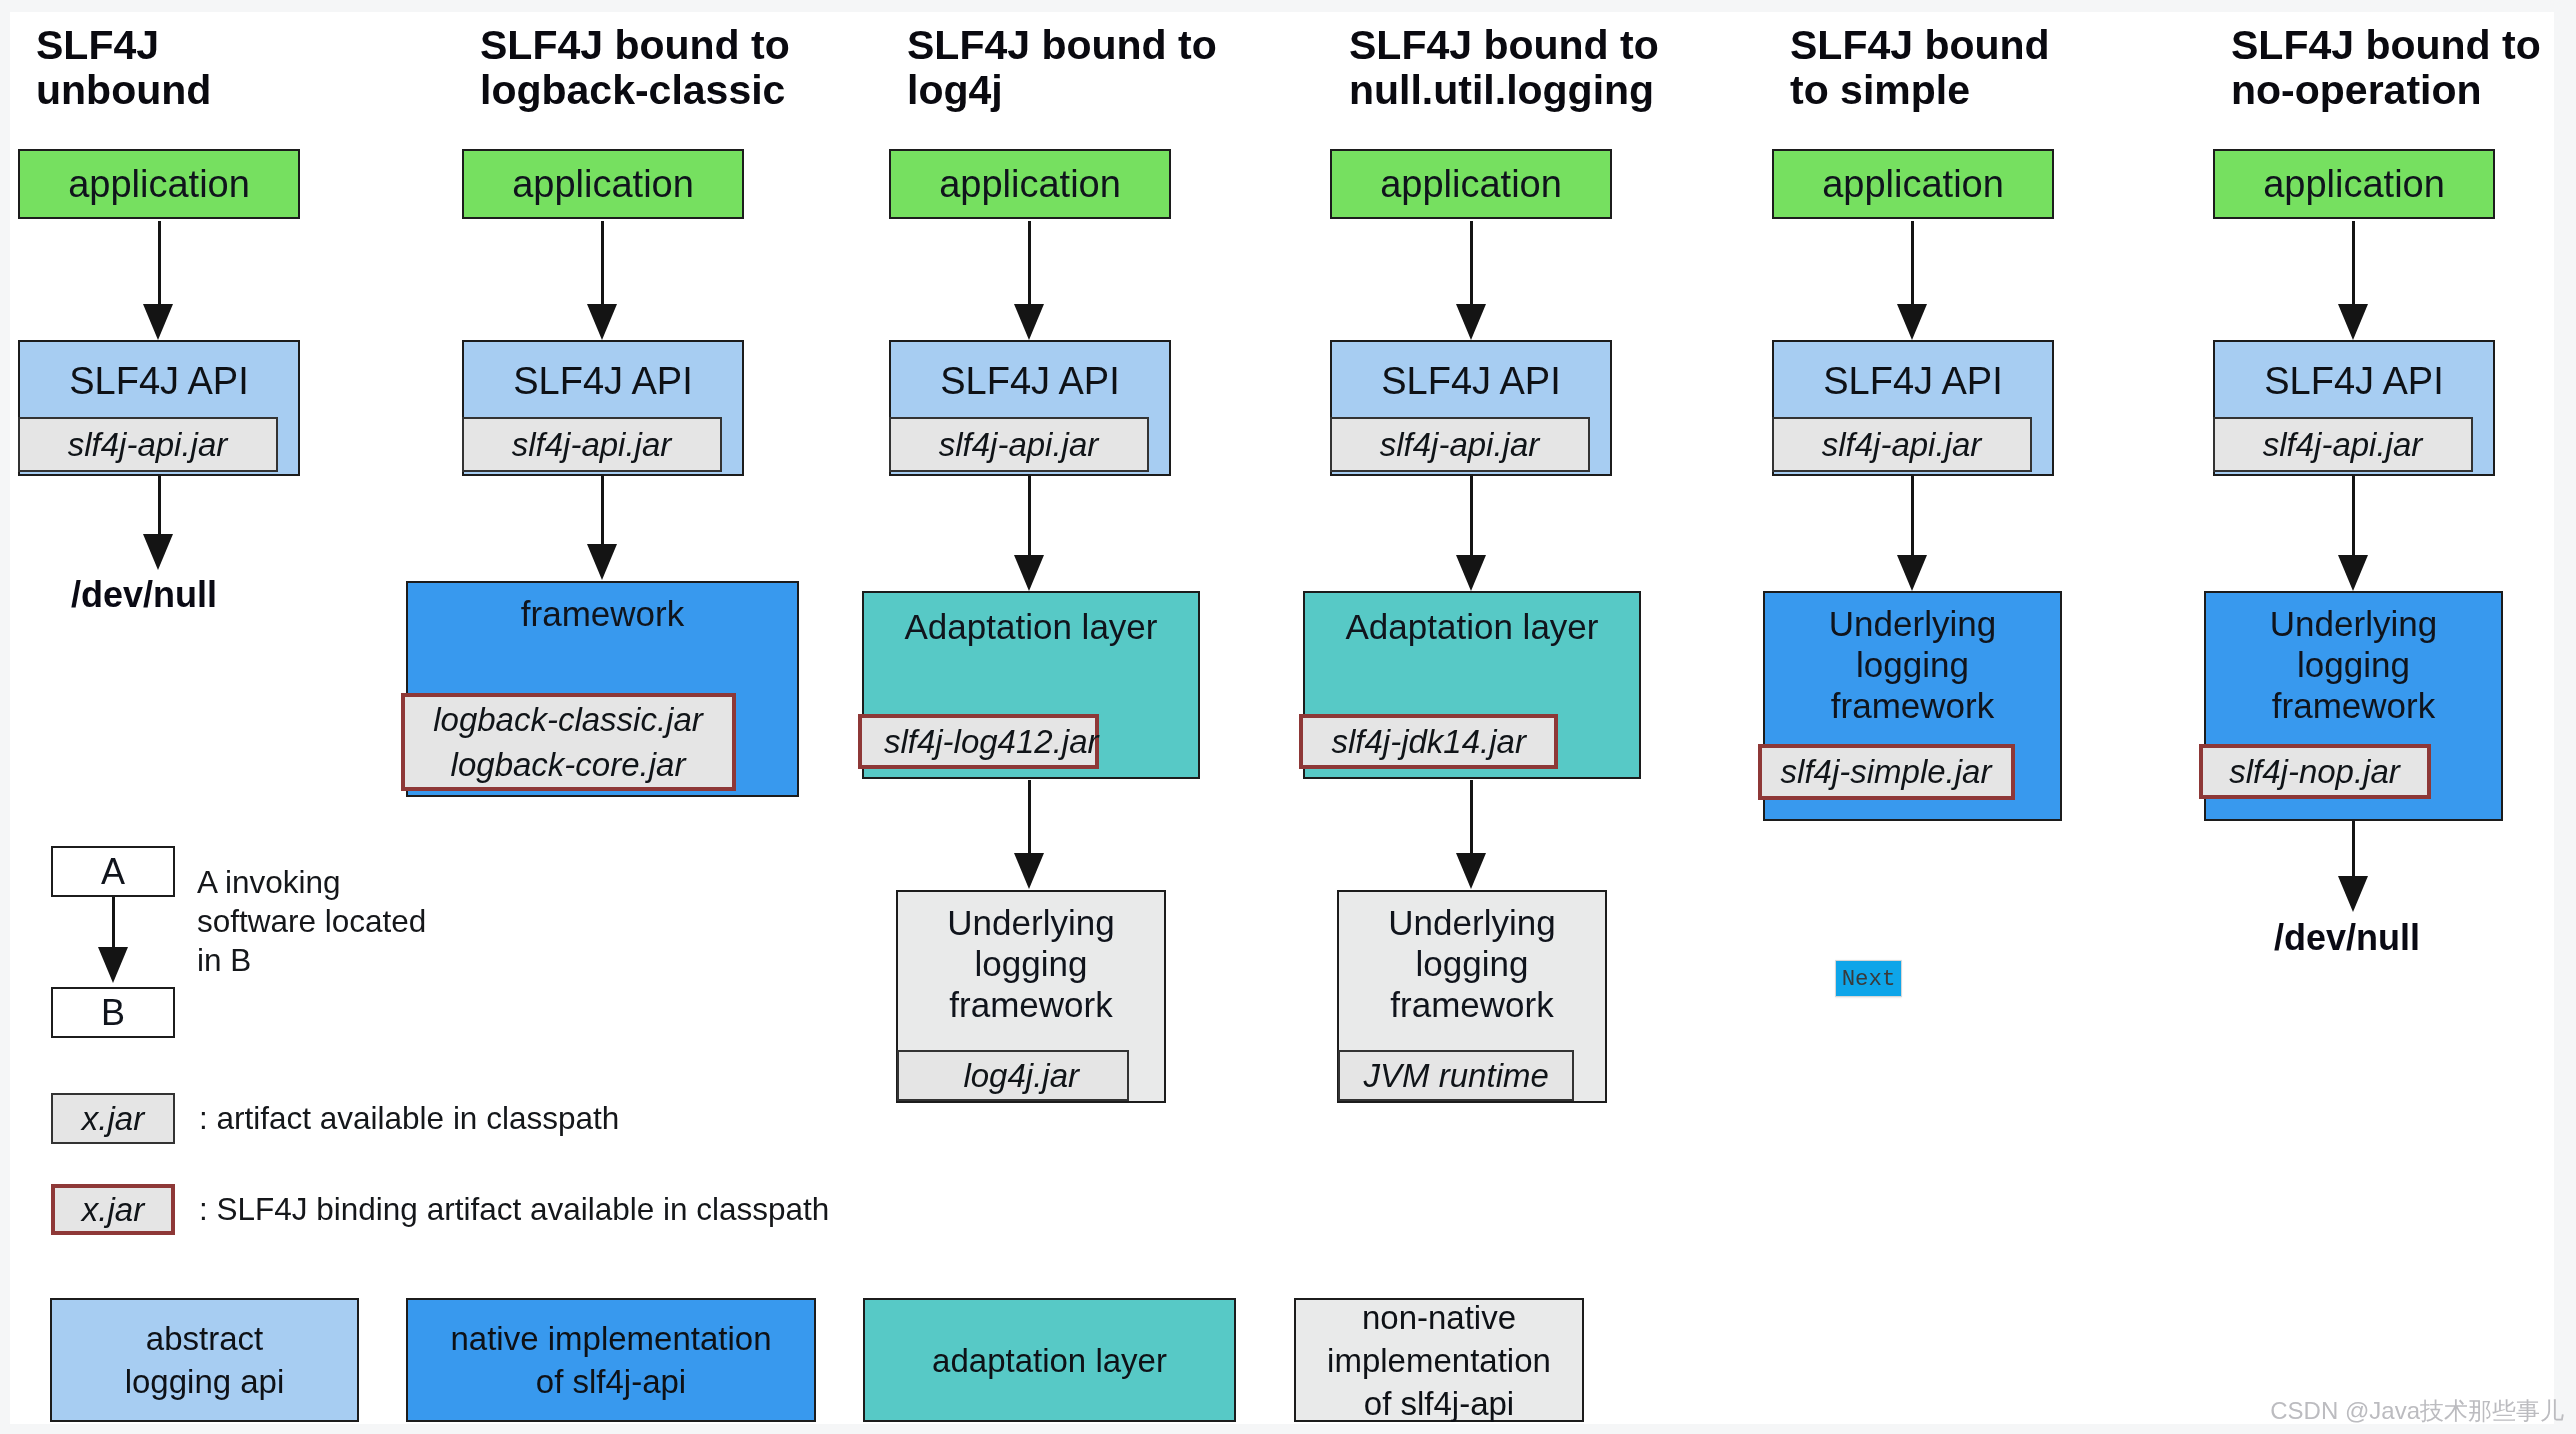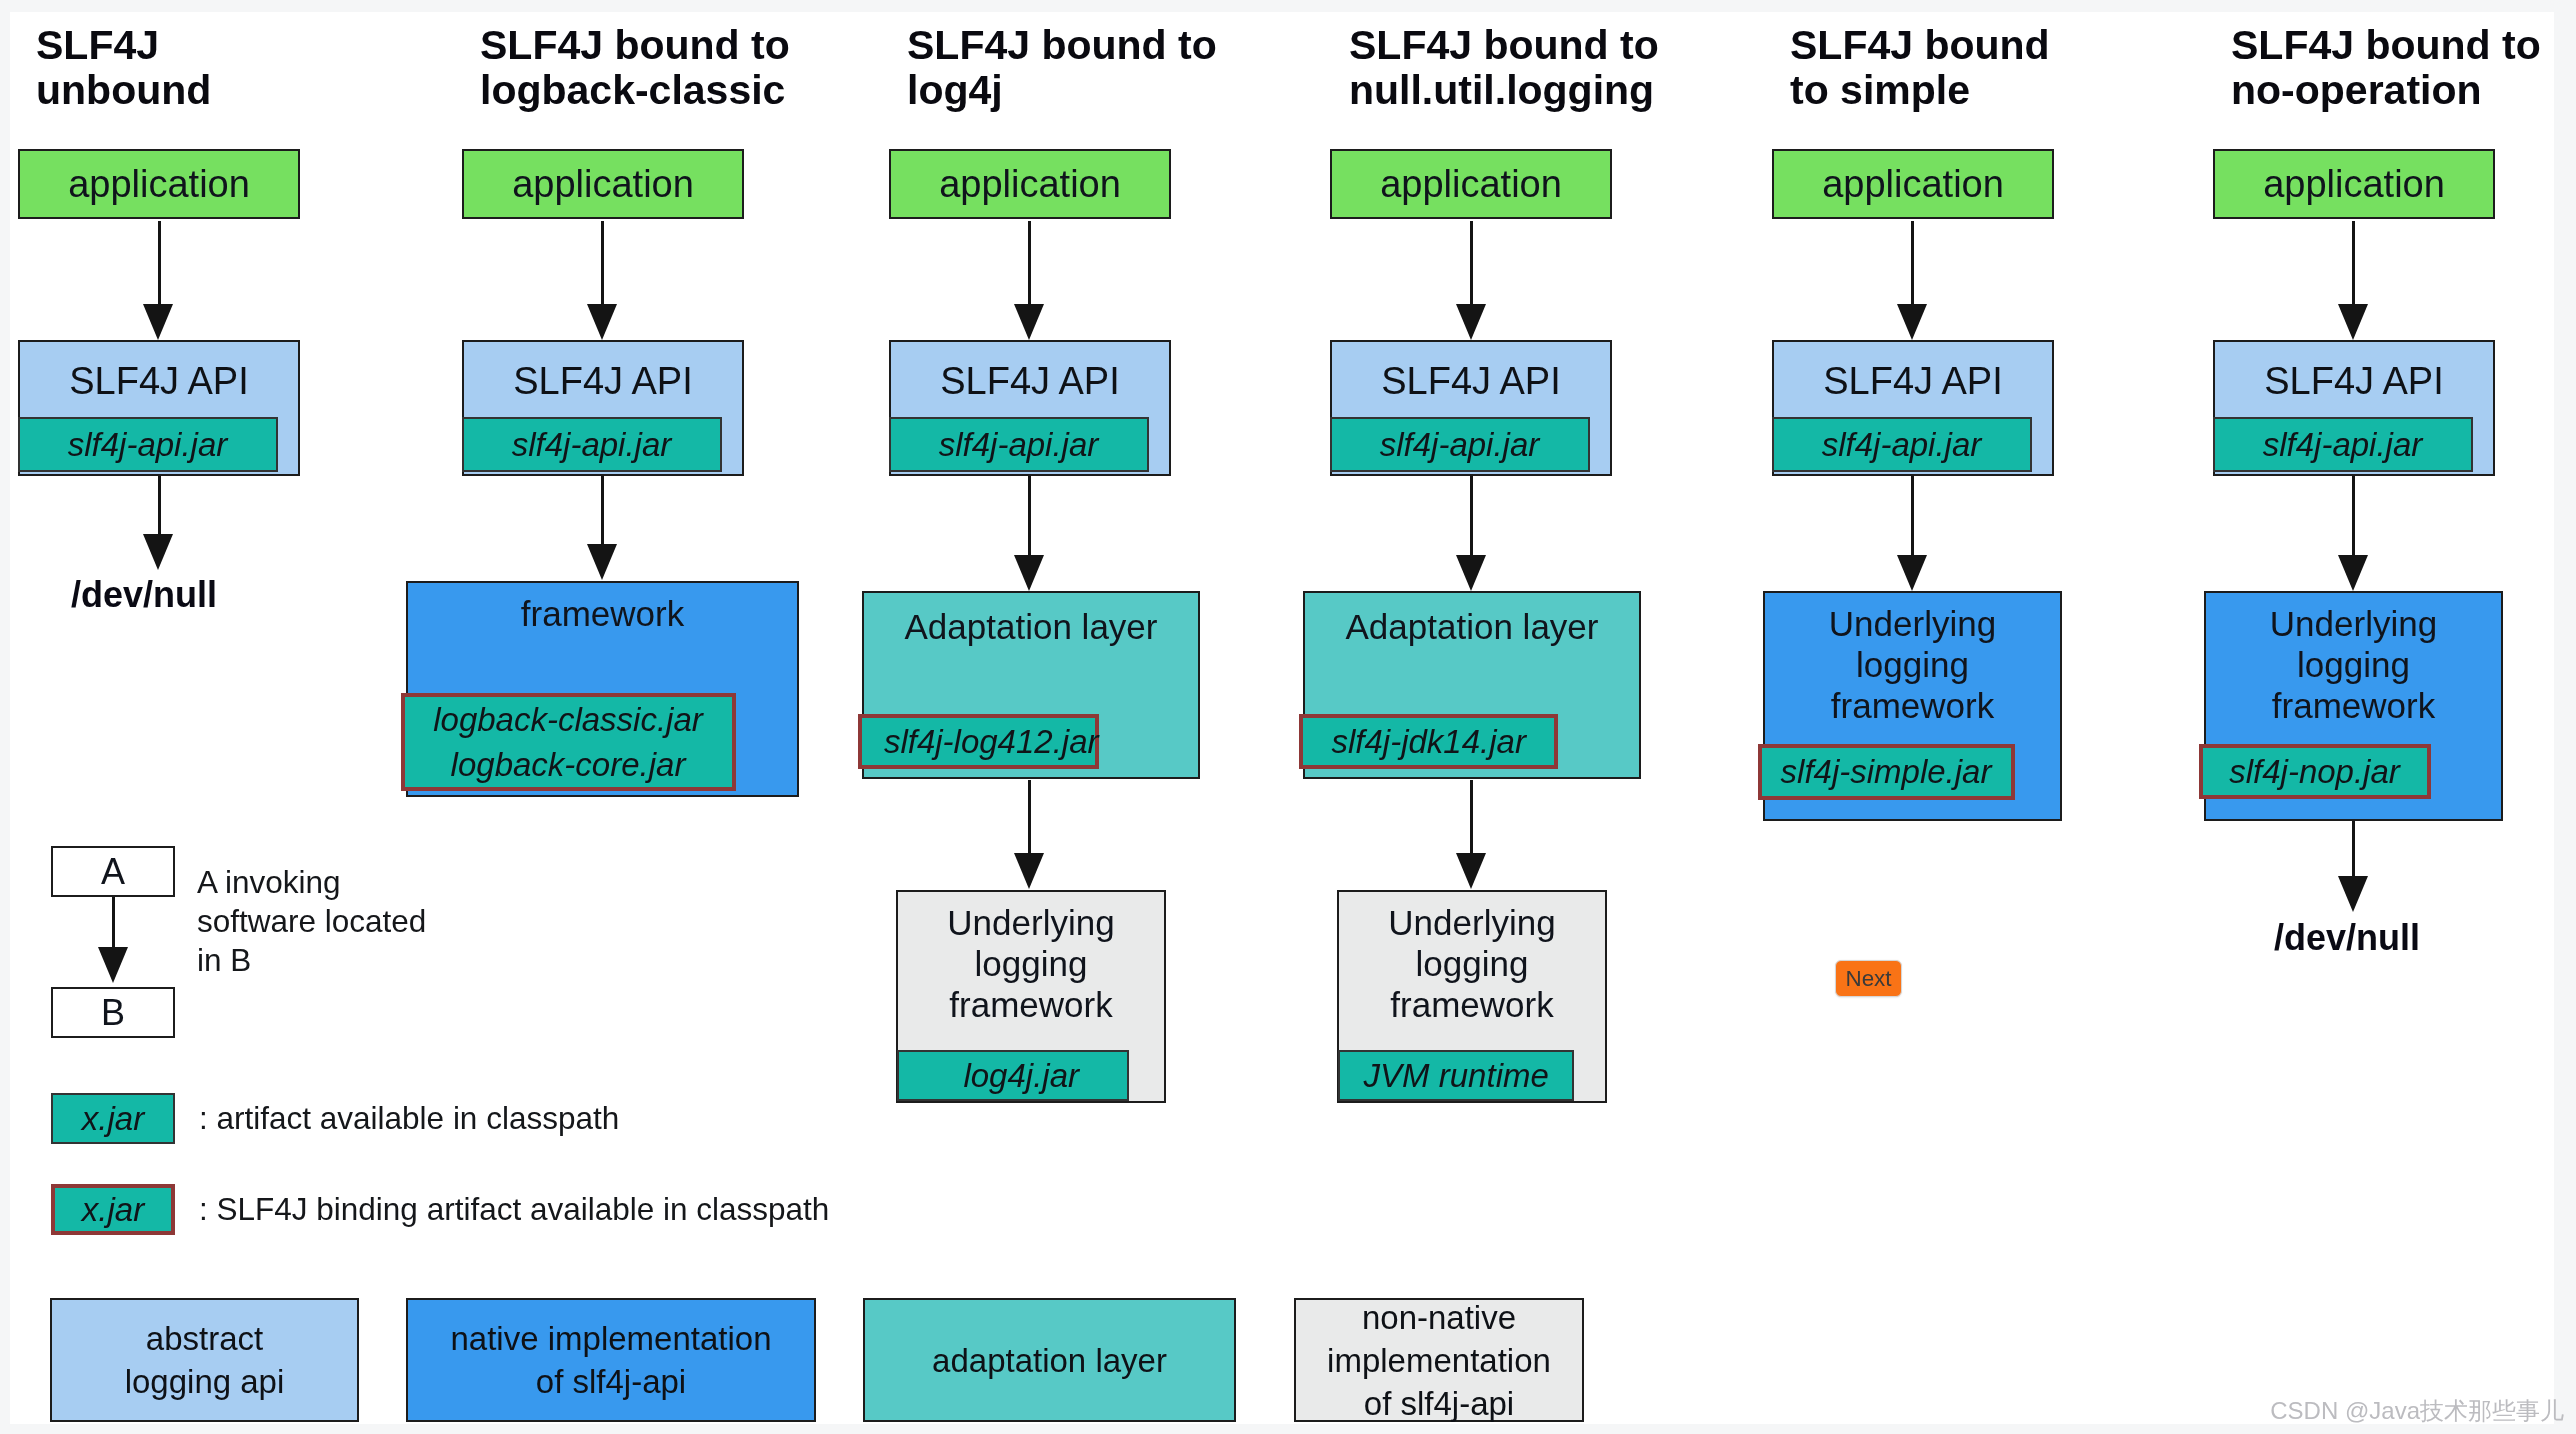--- a/index.html
+++ b/index.html
@@ -12,41 +12,41 @@
   #canvas{position:absolute;left:10px;top:11.6px;width:2544px;height:1412px;background:#ffffff;}
   #diagram{position:absolute;left:0;top:0;width:2576px;height:1435px;}
   .box{position:absolute;border:2.5px solid #1c1c1c;box-sizing:border-box;}
   .bg-app{background:#76e060;}
   .bg-api{background:#a7cdf2;}
   .bg-native{background:#3899ee;}
   .bg-adapt{background:#57c9c6;}
   .bg-gray{background:#e9eaea;}
   .bg-white{background:#ffffff;}
   .jar{
-    position:absolute;background:#14b8a6;border:2.5px solid #333333;box-sizing:border-box;
+    position:absolute;background:#e5e5e5;border:2.5px solid #333333;box-sizing:border-box;
     font-style:italic;display:flex;flex-direction:column;align-items:center;justify-content:center;
     font-size:33px;color:#101418;white-space:nowrap;
   }
   .jar.binding{border:4.1px solid #8e3837;}
   .hdr{position:absolute;font-weight:bold;font-size:41px;line-height:45px;color:#0a0a10;white-space:nowrap;}
   .boxlabel{position:absolute;left:0;right:0;top:0;bottom:0;display:flex;align-items:center;justify-content:center;color:#10141c;}
   .topcenter{position:absolute;left:0;right:0;text-align:center;color:#10141c;}
   .f46{font-size:38px;}
   .f44{font-size:36px;}
   .f42{font-size:35px;line-height:41px;}
   .f40{font-size:33px;line-height:43px;}
   .f38{font-size:31.5px;line-height:39px;}
   .sink{position:absolute;font-weight:bold;font-size:36px;color:#0a0a14;white-space:nowrap;transform:translateX(-50%);}
   .legtext{position:absolute;font-size:31.5px;color:#15171a;white-space:nowrap;}
   .catbox{display:flex;flex-direction:column;align-items:center;justify-content:center;text-align:center;}
   #next-button{
     position:absolute;left:1835px;top:960px;width:65px;height:35px;
-    background:#f97316;border:0.8px solid #d6d6d6;border-radius:6px;
+    background:#0ea5e9;border:0.8px solid #d6d6d6;border-radius:1px;
     display:flex;align-items:center;justify-content:center;
-    font-size:22.4px;color:#3a3a3a;box-shadow:0 0.8px 1.7px rgba(0,0,0,0.08);cursor:pointer;
+    font-size:22.4px;color:#3a3a3a;box-shadow:0 0.8px 1.7px rgba(0,0,0,0.08);cursor:pointer;font-family:Liberation Mono, monospace;
   }
   #watermark{
     position:absolute;left:2090px;top:1395px;width:474px;text-align:right;
     font-size:24px;color:#bcbcc0;white-space:nowrap;
   }
 </style>
 </head>
 <body>
 
 <div id="canvas"></div>

